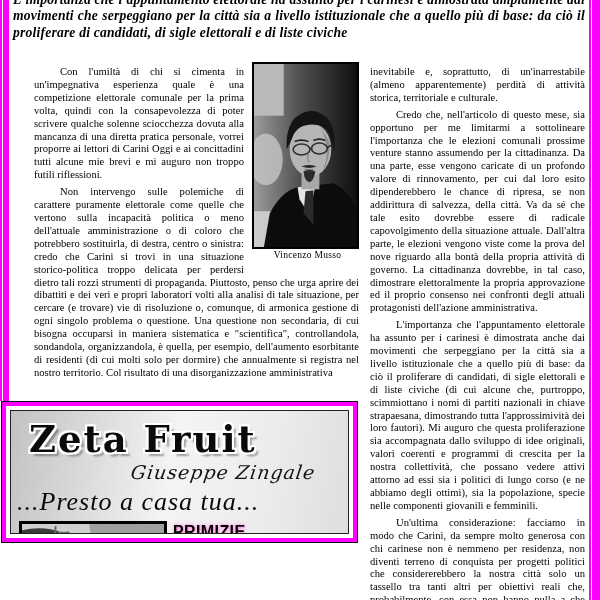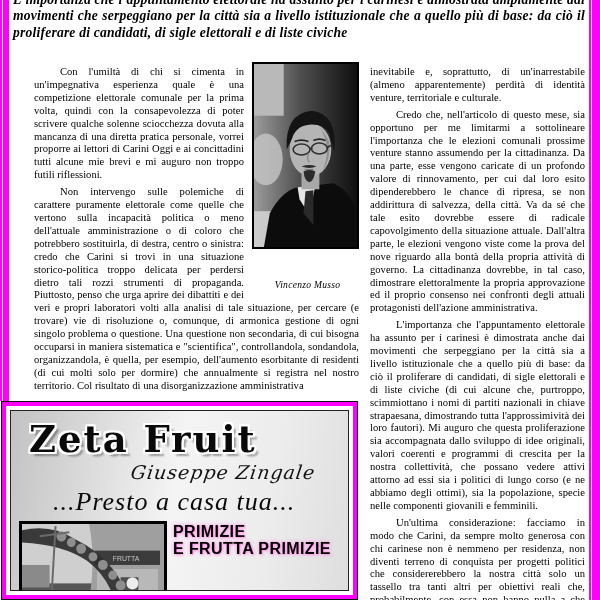--- a/index.html
+++ b/index.html
@@ -17,36 +17,36 @@
   
   .col-left{position:absolute;left:30px;top:62px;width:333px;height:338px;overflow:hidden;}
   .col-right{position:absolute;left:366px;top:62px;width:223px;height:540px;overflow:hidden;}
   .col-left p,.col-right p{margin:4px;font-size:10.6px;line-height:12.9px;text-align:justify;
     text-indent:26px;}
   p.noindent{text-indent:0;}
   
   .photo-wrap{float:right;width:111px;margin:0 0 3px 8px;text-align:center;}
   .photo-frame{width:103px;height:183px;border:2px solid #000;background:#222;overflow:hidden;}
   .photo-frame svg{display:block;width:100%;height:100%;}
-  .photo-caption{font-style:italic;font-size:9.5px;line-height:13px;letter-spacing:.3px;margin-top:30px;}
+  .photo-caption{font-size:9.5px;line-height:13px;letter-spacing:.3px;}
   
-  .ad{position:absolute;left:1px;top:401px;width:357px;height:199px;box-sizing:border-box;
+  .ad{position:absolute;left:1px;top:401px;width:357px;height:142px;box-sizing:border-box;
       border:1px solid #111;}
   .ad-magenta{position:absolute;inset:0;border:4px solid #ff00ff;box-sizing:border-box;}
   .ad-content{position:absolute;inset:4px;border:1px solid #222;box-sizing:border-box;
       background:linear-gradient(100deg,#c2c2c2 0%,#f4f4f4 48%,#ececec 75%,#dedede 100%);
       overflow:hidden;}
   .ad-brand{position:absolute;left:18px;top:6px;font-family:"DejaVu Serif",serif;
       font-weight:bold;font-size:37px;letter-spacing:2px;color:#0a0a0a;
       text-shadow:-2px -2px 0 #fff,2px -2px 0 #fff,-2px 2px 0 #fff,2px 2px 0 #fff,
                   0 -2px 0 #fff,0 2px 0 #fff,-2px 0 0 #fff,2px 0 0 #fff,4px 4px 2px rgba(0,0,0,.35);}
   .ad-owner{position:absolute;left:120px;top:50px;font-family:"DejaVu Serif",serif;
       font-style:italic;font-size:19px;letter-spacing:1px;transform:skewX(-8deg);color:#111;}
   .ad-tagline{position:absolute;left:6px;top:76px;font-family:"Liberation Serif",serif;
-      font-style:italic;font-size:26px;letter-spacing:1px;color:#0a0a0a;margin-left:36px;}
+      font-style:italic;font-size:26px;letter-spacing:1px;color:#0a0a0a;}
   .ad-photo{position:absolute;left:8px;top:110px;width:142px;height:86px;border:3px solid #000;
       background:#bbb;overflow:hidden;}
   .ad-photo svg{display:block;width:100%;height:100%;}
   .ad-lines{position:absolute;left:162px;top:112px;width:184px;
       font-family:"Liberation Sans",sans-serif;font-weight:bold;font-size:16px;
       line-height:17px;letter-spacing:.4px;color:#000;
       text-shadow:0 0 3px #ff9be6,0 0 5px #ffb3ec,1px 1px 2px #ff9be6;}
 </style>
 </head>
 <body>
@@ -94,21 +94,21 @@
           <line x1="51" y1="106" x2="60" y2="106" stroke="#777" stroke-width="1"></line>
         </svg>
       </div>
       <div class="photo-caption">Vincenzo Musso</div>
     </div>
     <p>Con l'umiltà di chi si cimenta in un'impegnativa esperienza quale è una competizione elettorale comunale per la prima volta, quindi con la consapevolezza di poter scrivere qualche solenne sciocchezza dovuta alla mancanza di una diretta pratica personale, vorrei proporre ai lettori di Carini Oggi e ai concittadini tutti alcune mie brevi e mi auguro non troppo futili riflessioni.</p>
     <p>Non intervengo sulle polemiche di carattere puramente elettorale come quelle che vertono sulla incapacità politica o meno dell'attuale amministrazione o di coloro che potrebbero sostituirla, di destra, centro o sinistra: credo che Carini si trovi in una situazione storico-politica troppo delicata per perdersi dietro tali rozzi strumenti di propaganda. Piuttosto, penso che urga aprire dei dibattiti e dei veri e propri laboratori volti alla analisi di tale situazione, per cercare (e trovare) vie di risoluzione o, comunque, di armonica gestione di ogni singolo problema o questione. Una questione non secondaria, di cui bisogna occuparsi in maniera sistematica e "scientifica", controllandola, sondandola, organizzandola, è quella, per esempio, dell'aumento esorbitante di residenti (di cui molti solo per dormire) che annualmente si registra nel nostro territorio. Col risultato di una disorganizzazione amministrativa</p>
   </div>
 
   <div class="col-right">
-    <p class="noindent">inevitabile e, soprattutto, di un'inarrestabile (almeno apparentemente) perdità di identità venture, territoriale e culturale.</p>
+    <p class="noindent">inevitabile e, soprattutto, di un'inarrestabile (almeno apparentemente) perdità di attività storica, territoriale e culturale.</p>
     <p>Credo che, nell'articolo di questo mese, sia opportuno per me limitarmi a sottolineare l'importanza che le elezioni comunali prossime venture stanno assumendo per la cittadinanza. Da una parte, esse vengono caricate di un profondo valore di rinnovamento, per cui dal loro esito dipenderebbero le chance di ripresa, se non addirittura di salvezza, della città. Va da sé che tale esito dovrebbe essere di radicale capovolgimento della situazione attuale. Dall'altra parte, le elezioni vengono viste come la prova del nove riguardo alla bontà della propria attività di governo. La cittadinanza dovrebbe, in tal caso, dimostrare elettoralmente la propria approvazione ed il proprio consenso nei confronti degli attuali protagonisti dell'azione amministrativa.</p>
     <p>L'importanza che l'appuntamento elettorale ha assunto per i carinesi è dimostrata anche dai movimenti che serpeggiano per la città sia a livello istituzionale che a quello più di base: da ciò il proliferare di candidati, di sigle elettorali e di liste civiche (di cui alcune che, purtroppo, scimmiottano i nomi di partiti nazionali in chiave strapaesana, dimostrando tutta l'approssimività dei loro fautori). Mi auguro che questa proliferazione sia accompagnata dallo sviluppo di idee originali, valori coerenti e programmi di crescita per la nostra collettività, che possano vedere attivi attorno ad essi sia i politici di lungo corso (e ne abbiamo degli ottimi), sia la popolazione, specie nelle componenti giovanili e femminili.</p>
     <p>Un'ultima considerazione: facciamo in modo che Carini, da sempre molto generosa con chi carinese non è nemmeno per residenza, non diventi terreno di conquista per progetti politici che considererebbero la nostra città solo un tassello tra tanti altri per obiettivi reali che, probabilmente, con essa non hanno nulla a che fare.</p>
     <p>Mi riferisco, chiaramente, all'annuncio comparso sul Carini Oggi del mese scorso, con gran pompa, sulla nascita di un nuovo movimento, l'Unione Democratica Carinese. Peraltro, il sottoscritto, centrista, come è risaputo, per DNA e</p>
   </div>
 
   <div class="ad">
     <div class="ad-magenta">
       <div class="ad-content">
         <div class="ad-brand">Zeta Fruit</div>

